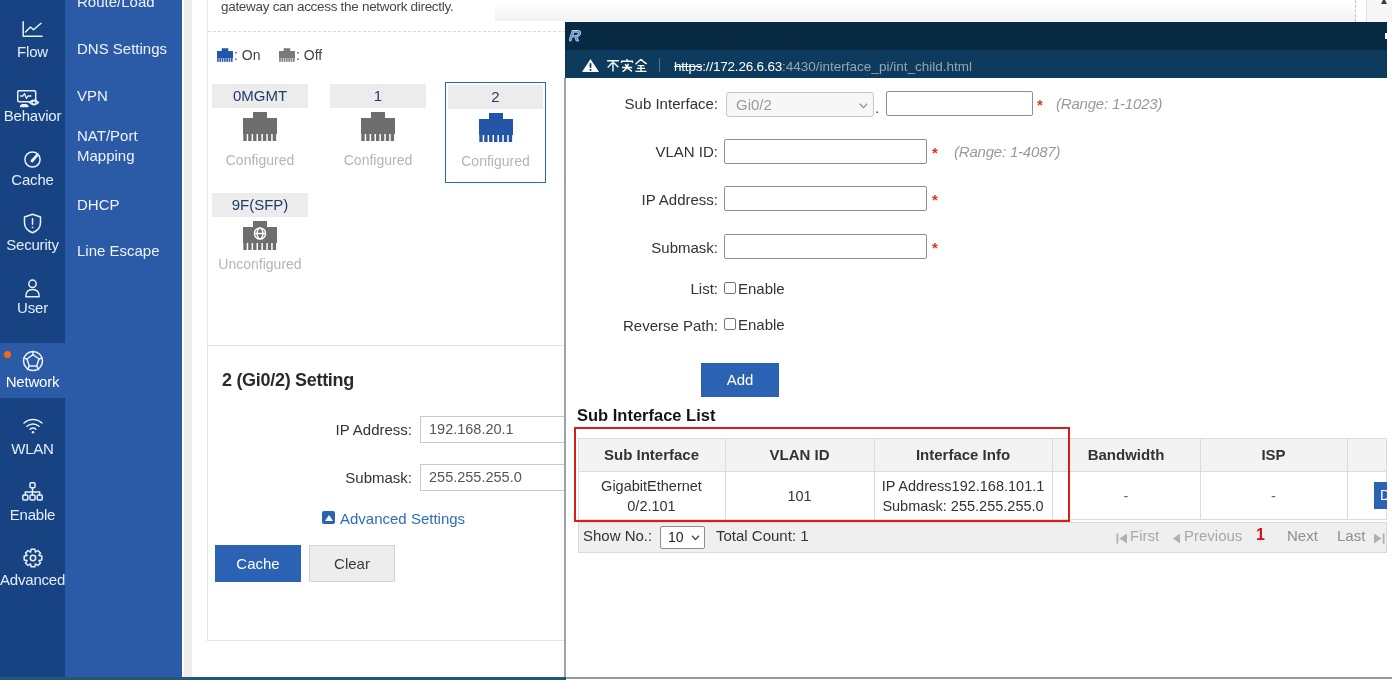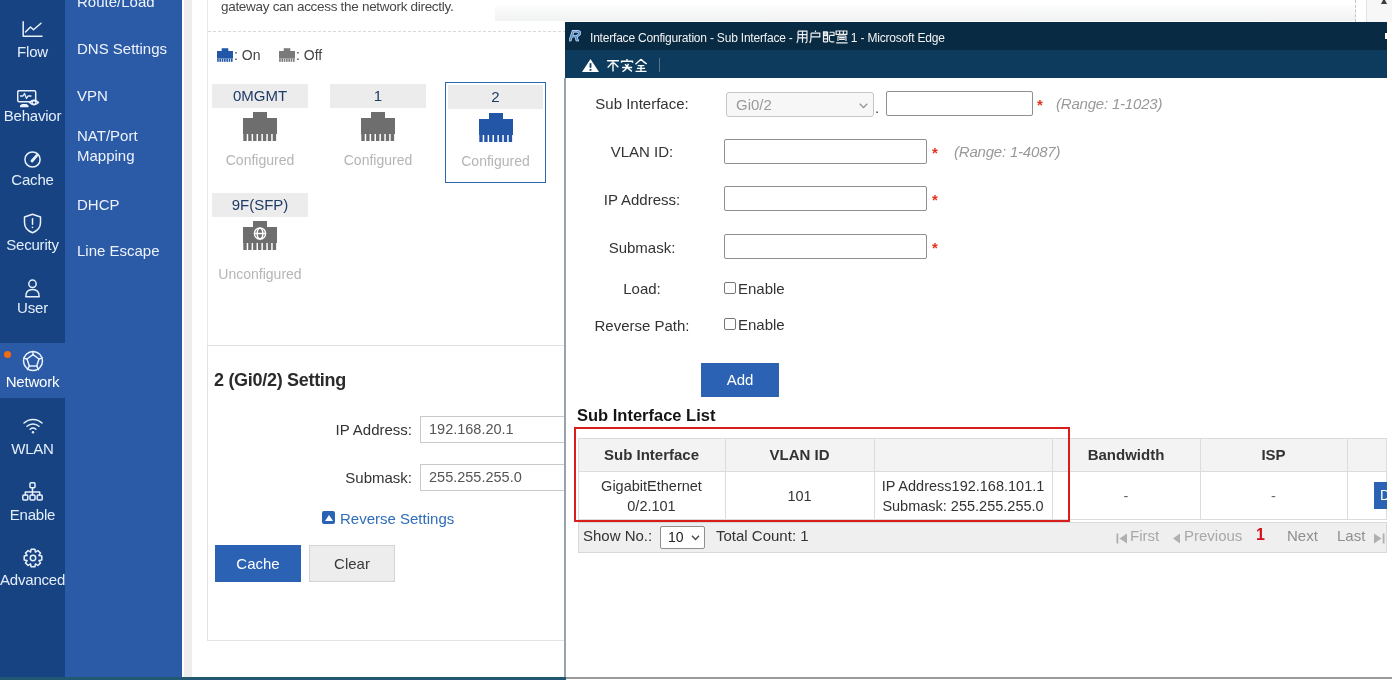--- a/index.html
+++ b/index.html
@@ -167,88 +167,80 @@
         <use href="#rj45" fill="#2456a8"></use>
       </svg>
       <div class="lb">Configured</div>
     </div>
 <div class="card" style="left:210px;top:191px">
       <div class="hd">9F(SFP)</div>
       <svg width="34" height="29" viewBox="0 0 34 29">
         <use href="#rj45" fill="#6e6e6e"></use>
         <use href="#globe"></use>
       </svg>
-      <div class="lb" style="margin-top:16px">Unconfigured</div>
+      <div class="lb" style="margin-top:6px">Unconfigured</div>
     </div>
 </div>
 
 <div id="panel">
 <div class="a" style="left:207px;top:345px;width:1149px;height:296px;background:#fff;border:1px solid #e3e3e3"></div>
-<div class="a" style="left:214px;top:370px;font-size:18px;font-weight:bold;color:#2b2b2b;letter-spacing:-0.3px">2 (Gi0/2) Setting</div>
+<div class="a" style="left:222px;top:370px;font-size:18px;font-weight:bold;color:#2b2b2b;letter-spacing:-0.3px">2 (Gi0/2) Setting</div>
 <div class="a" style="left:212px;top:421px;width:200px;text-align:right;font-size:15px;color:#333">IP Address:</div>
 <div class="a" style="left:420px;top:416px;width:560px;height:27px;border:1px solid #c9c9c9;background:#fff;line-height:25px;padding-left:8px;font-size:14.5px;color:#555">192.168.20.1</div>
 <div class="a" style="left:212px;top:469px;width:200px;text-align:right;font-size:15px;color:#333">Submask:</div>
 <div class="a" style="left:420px;top:464px;width:560px;height:27px;border:1px solid #c9c9c9;background:#fff;line-height:25px;padding-left:8px;font-size:14.5px;color:#555">255.255.255.0</div>
 <div class="a" style="left:322px;top:511px;width:13px;height:13px;background:#2a63b4;border-radius:2px">
       <div style="margin:3.5px auto 0;width:0;height:0;border-left:4px solid transparent;border-right:4px solid transparent;border-bottom:6px solid #fff"></div>
     </div>
-<div class="a" style="left:340px;top:510px;font-size:15px;color:#2f6db8">Reverse Settings</div>
+<div class="a" style="left:340px;top:510px;font-size:15px;color:#2f6db8">Advanced Settings</div>
 <div class="a" style="left:215px;top:545px;width:86px;height:37px;background:#2b62b3;color:#fff;font-size:15px;text-align:center;line-height:37px">Cache</div>
 <div class="a" style="left:309px;top:545px;width:86px;height:37px;background:#ededed;border:1px solid #d4d4d4;color:#3a3a3a;font-size:15px;text-align:center;line-height:35px">Clear</div>
 </div>
 
 <div id="popup">
 <style>
-.lab{position:absolute;left:566px;width:152px;text-align:center;font-size:15px;color:#333}
+.lab{position:absolute;left:566px;width:152px;text-align:right;font-size:15px;color:#333}
 .inp{position:absolute;height:25px;border:1px solid #8f8f8f;border-radius:2px;background:#fff}
 .star{position:absolute;color:#e03322;font-size:15px;font-weight:bold}
 .rng{position:absolute;font-size:15px;font-style:italic;color:#999;letter-spacing:-0.2px;white-space:nowrap}
 .cjk{display:inline-block;vertical-align:-2px}
 .pgt{position:absolute;font-size:15px;color:#a8a8a8;white-space:nowrap}
 </style>
 
 <div class="a" style="left:564px;top:78px;width:2px;height:599px;background:#99a3ad;z-index:20"></div>
 <div class="a" style="left:565px;top:22px;width:822px;height:28px;background:#092a43;z-index:20"></div>
 <div class="a" style="left:565px;top:50px;width:822px;height:28px;background:#0d3b5d;z-index:20"></div>
 <div class="a" style="left:566px;top:78px;width:821px;height:599px;background:#fff;z-index:20"></div>
 <div id="popin" style="position:absolute;left:0;top:0;width:1392px;height:681px;z-index:30">
 
 <div class="a" style="left:569px;top:27px"><svg width="19" height="16" viewBox="0 0 19 16">
           <text x="1.5" y="13.5" font-family="Liberation Sans" font-size="15.5" font-weight="bold" font-style="italic" fill="#4a8fd4" stroke="#dce8f4" stroke-width="0.6" transform="skewX(-8)">R</text>
         </svg></div>
-<div class="a" style="left:590px;top:29.5px;font-size:12px;letter-spacing:-0.2px;color:#f2f2f2;white-space:nowrap">Interface Configuration - Sub Interface - <svg class="cjk" width="13" height="14" viewBox="0 0 14 15" style="stroke:#f2f2f2;fill:none;stroke-width:1.25">
-          <path d="M2.2 1.2 H11.8 V11.5 Q11.8 13.7 10 13.8 M2.2 1.2 V8.5 Q2.2 11.8 0.8 13.8 M2.2 5 H11.8 M2.2 8.5 H11.8 M7 1.2 V13.8"></path>
-        </svg><svg class="cjk" width="13" height="14" viewBox="0 0 14 15" style="stroke:#f2f2f2;fill:none;stroke-width:1.25">
-          <path d="M7 0.6 V2.2 M2.2 3.4 H11.6 V7.4 H2.2 V3.4 M2.2 7.4 Q2.2 11.5 0.8 13.8"></path>
-        </svg><svg class="cjk" width="13" height="14" viewBox="0 0 14 15" style="stroke:#f2f2f2;fill:none;stroke-width:1.25">
-          <path d="M1 2 H6.2 M1.6 2 V12.8 M1.6 12.8 H6 M6 2 V12.8 M1.6 6 H6 M1.6 9.5 H6 M3 2 V6 M4.6 2 V6 M8 2.4 H13 M13 2.4 V5.8 H8 M8 5.8 V10.8 Q8 12.8 10 12.8 H13.2"></path>
-        </svg><svg class="cjk" width="13" height="14" viewBox="0 0 14 15" style="stroke:#f2f2f2;fill:none;stroke-width:1.25">
-          <path d="M1.2 1 H12.8 V4.6 H1.2 Z M5 1 V4.6 M9 1 V4.6 M3.2 6.4 H11.8 M4.4 8.2 H10.6 M4.4 10 H10.6 M3.2 6.4 V11.8 M11.8 6.4 V11.8 M1.2 13.8 H13.6"></path>
-        </svg> 1 - Microsoft Edge</div>
 <div class="a" style="left:1384.5px;top:33px;width:3px;height:6px;background:#fff"></div>
 
 <div class="a" style="left:582px;top:57.5px"><svg width="17" height="13" viewBox="0 0 17 13">
           <path d="M8.5 0 L17 13 H0 Z" fill="#fff"></path>
           <rect x="7.6" y="4.2" width="1.8" height="4.6" fill="#0d3b5d"></rect>
           <rect x="7.6" y="10" width="1.8" height="1.8" fill="#0d3b5d"></rect>
         </svg></div>
 <div class="a" style="left:606px;top:57px"><svg class="cjk" width="14" height="15" viewBox="0 0 15 15" style="stroke:#fff;fill:none;stroke-width:1.5">
           <path d="M1.2 2.4 H13.8 M7.5 2.8 V14 M6.6 4.6 L1.8 9.8 M8.4 4.6 L13.2 9.4"></path>
         </svg><svg class="cjk" width="14" height="15" viewBox="0 0 15 15" style="stroke:#fff;fill:none;stroke-width:1.5">
           <path d="M7.5 0.5 V2.4 M1 3 H14 M1.6 3 V4.6 M13.4 3 V4.6 M2.2 9.6 H13 M9 5.6 Q7.4 11.6 2.6 14.2 M5.6 6 Q8.2 11.2 12.8 13.9"></path>
         </svg><svg class="cjk" width="14" height="15" viewBox="0 0 15 15" style="stroke:#fff;fill:none;stroke-width:1.5">
           <path d="M7.5 0.8 L1.6 6.2 M7.5 0.8 Q10.6 4.2 13.6 5.8 M4 7.6 H11 M7.5 7.6 V13.8 M3.2 10.6 H11.8 M1.6 13.8 H13.4"></path>
         </svg></div>
 <div class="a" style="left:659px;top:58px;width:1px;height:14px;background:#5c7488"></div>
+<div class="a" style="left:674px;top:58.5px;font-size:13.5px;letter-spacing:-0.2px;color:#fff;white-space:nowrap"><span style="text-decoration:line-through">https</span>://172.26.6.63<span style="color:#93a5b3;letter-spacing:0">:4430/interface_pi/int_child.html</span></div>
 
 <div class="lab" style="top:95px">Sub Interface:</div>
 <div class="lab" style="top:143px">VLAN ID:</div>
 <div class="lab" style="top:190.5px">IP Address:</div>
 <div class="lab" style="top:238.5px">Submask:</div>
-<div class="lab" style="top:280px">Load:</div>
+<div class="lab" style="top:280px">List:</div>
 <div class="lab" style="top:316.5px">Reverse Path:</div>
 <div class="a" style="left:726px;top:92px;width:148px;height:25px;background:#f7f7f7;border:1px solid #c6c6c6;border-radius:3px;line-height:23px;padding-left:9px;font-size:15px;color:#9a9a9a">Gi0/2<svg style="position:absolute;right:5px;top:10px" width="9" height="6" viewBox="0 0 9 6">
           <path d="M0.8 0.8 L4.5 4.6 L8.2 0.8" stroke="#909090" fill="none" stroke-width="1.3"></path>
         </svg></div>
 <div class="a" style="left:875px;top:99px;font-size:15px;color:#333">.</div>
 <div class="inp" style="left:886px;top:91px;width:147px"></div>
 <div class="star" style="left:1037px;top:96px">*</div>
 <div class="rng" style="left:1056px;top:95px">(Range: 1-1023)</div>
 <div class="inp" style="left:724px;top:139px;width:203px"></div>
 <div class="star" style="left:932px;top:144px">*</div>
@@ -268,20 +260,21 @@
 <div class="a" style="left:578px;top:472px;width:809px;height:48px;background:#fff;border:1px solid #dcdcdc;border-top:none"></div>
 <div class="a" style="left:725px;top:438px;width:1px;height:82px;background:#dcdcdc"></div>
 <div class="a" style="left:874px;top:438px;width:1px;height:82px;background:#dcdcdc"></div>
 <div class="a" style="left:1052px;top:438px;width:1px;height:82px;background:#dcdcdc"></div>
 <div class="a" style="left:1200px;top:438px;width:1px;height:82px;background:#dcdcdc"></div>
 <div class="a" style="left:1347px;top:438px;width:1px;height:82px;background:#dcdcdc"></div>
 <style>.th{position:absolute;top:438px;height:28px;line-height:34px;text-align:center;font-size:15px;font-weight:bold;color:#333}
 .td{position:absolute;text-align:center;font-size:14.5px;color:#333;line-height:20px}</style>
 <div class="th" style="left:578px;width:147px">Sub Interface</div>
 <div class="th" style="left:725px;width:149px">VLAN ID</div>
+<div class="th" style="left:874px;width:178px">Interface Info</div>
 <div class="th" style="left:1052px;width:148px">Bandwidth</div>
 <div class="th" style="left:1200px;width:147px">ISP</div>
 <div class="td" style="left:578px;top:476px;width:147px">GigabitEthernet<br>0/2.101</div>
 <div class="td" style="left:725px;top:486px;width:149px">101</div>
 <div class="td" style="left:874px;top:476px;width:178px">IP Address192.168.101.1<br>Submask: 255.255.255.0</div>
 <div class="td" style="left:1052px;top:486px;width:148px;color:#666">-</div>
 <div class="td" style="left:1200px;top:486px;width:147px;color:#666">-</div>
 <div class="a" style="left:1374px;top:482px;width:60px;height:27px;background:#2b62b3;color:#fff;font-size:14px;line-height:27px;padding-left:6px">Delete</div>
 
 <div class="a" style="left:573.5px;top:426.5px;width:496px;height:95px;border:2px solid #d81e1a"></div>

